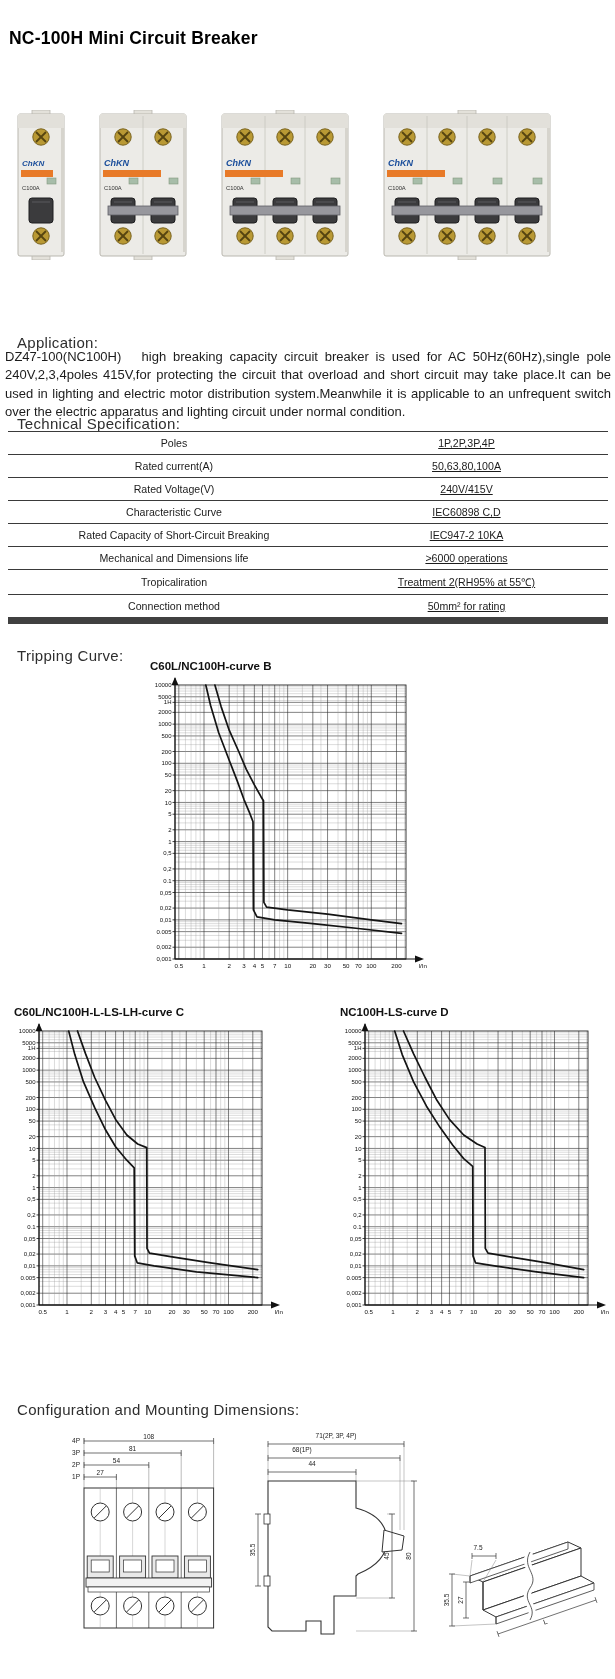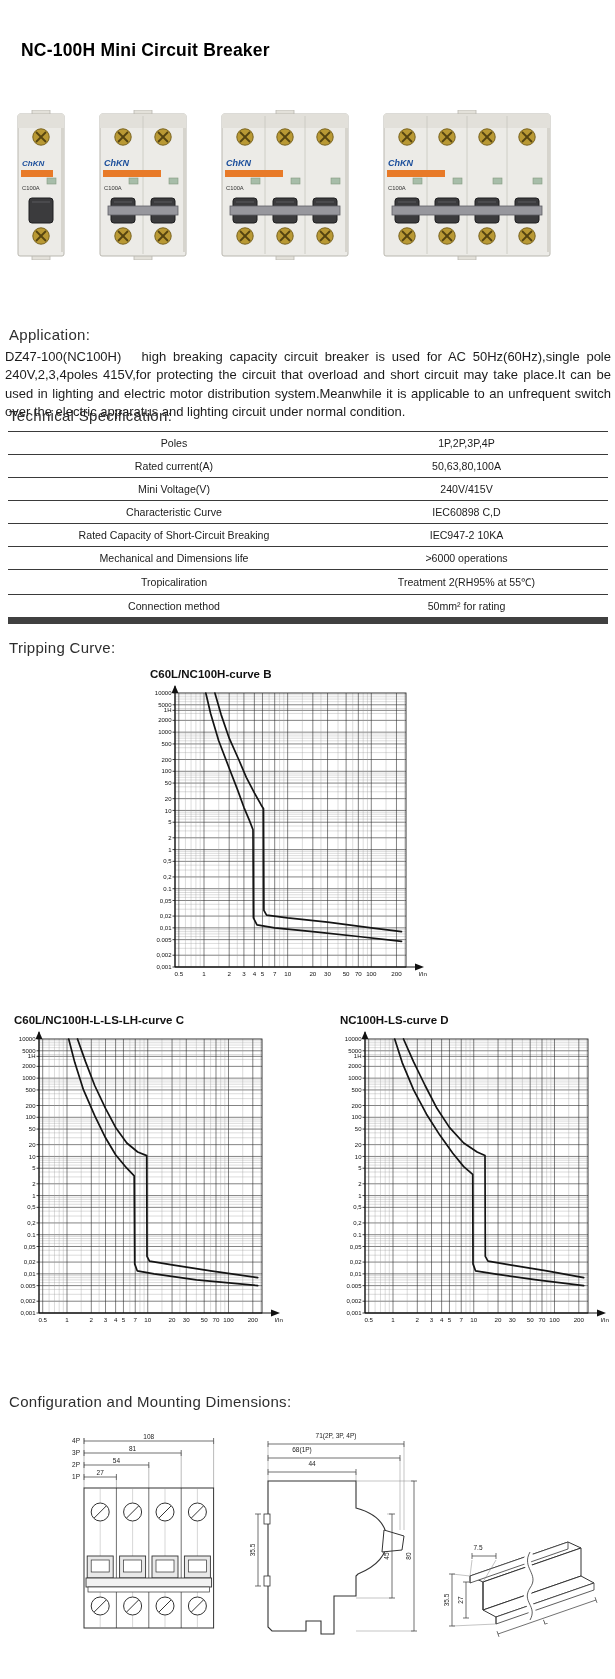--- a/index.html
+++ b/index.html
@@ -1,32 +1,32 @@
 <!DOCTYPE html>
 <html><head>
 <meta charset="utf-8">
 <style>
   html,body{margin:0;padding:0;background:#fff;}
   .page{position:relative;width:615px;height:1679px;background:#fff;overflow:hidden;
         font-family:"Liberation Sans",sans-serif;color:#000;}
-  .title{position:absolute;left:5px;top:24px;font-size:17.5px;font-weight:bold;letter-spacing:.2px;margin:16px;}
+  .title{position:absolute;left:5px;top:24px;font-size:17.5px;font-weight:bold;letter-spacing:.2px;margin:4px;}
   .products{position:absolute;left:8px;top:106px;height:158px;display:flex;align-items:center;gap:16px;}
-  .section{position:absolute;font-size:15px;font-weight:400;color:#2e2e2e;margin:4px;letter-spacing:.3px;}
+  .section{position:absolute;font-size:15px;font-weight:400;color:#2e2e2e;margin:12px;letter-spacing:.3px;}
   #app-heading{left:5px;top:322px;}
   #app-text{position:absolute;left:5px;top:348px;width:606px;margin:0;font-size:13px;line-height:1.42;
             text-align:justify;color:#1c1c1c;white-space:pre-wrap;}
   #spec-heading{left:5px;top:403px;}
   #spec-table{position:absolute;left:8px;top:431px;width:600px;border-collapse:collapse;
               font-size:10.6px;color:#1c1c1c;text-align:center;}
   #spec-table td{border-top:1px solid #3a3a3a;padding:5px 0 5px 15px;}
-  #spec-table td.val{padding-left:0;width:283px;}
+  #spec-table td.val{padding-left:0;width:283px;text-decoration:underline;}
   #spec-table tr:last-child td{border-bottom:7px solid #404040;}
   #trip-heading{left:5px;top:635px;}
   .chart{position:absolute;}
-  .chart .ct{font-size:11.5px;font-weight:bold;color:#111;margin:8px 0 3px 8px;}
+  .chart .ct{font-size:11.5px;font-weight:bold;color:#111;margin:0 0 3px 8px;}
   #chart0{left:142px;top:660px;}
   #chart1{left:6px;top:1006px;}
   #chart2{left:332px;top:1006px;}
   #dim-heading{left:5px;top:1389px;}
   .drawing{position:absolute;}
   #front-view{left:52px;top:1430px;}
   #side-view{left:246px;top:1426px;}
   #rail-view{left:418px;top:1516px;}
   svg text{font-family:"Liberation Sans",sans-serif;}
 </style>
@@ -186,21 +186,21 @@
       <tbody>
         <tr>
           <td>Poles</td>
           <td class="val">1P,2P,3P,4P</td>
         </tr>
         <tr>
           <td>Rated current(A)</td>
           <td class="val">50,63,80,100A</td>
         </tr>
         <tr>
-          <td>Mini Voltage(V)</td>
+          <td>Rated Voltage(V)</td>
           <td class="val">240V/415V</td>
         </tr>
         <tr>
           <td>Characteristic Curve</td>
           <td class="val">IEC60898  C,D</td>
         </tr>
         <tr>
           <td>Rated Capacity of Short-Circuit Breaking</td>
           <td class="val">IEC947-2 10KA</td>
         </tr>

